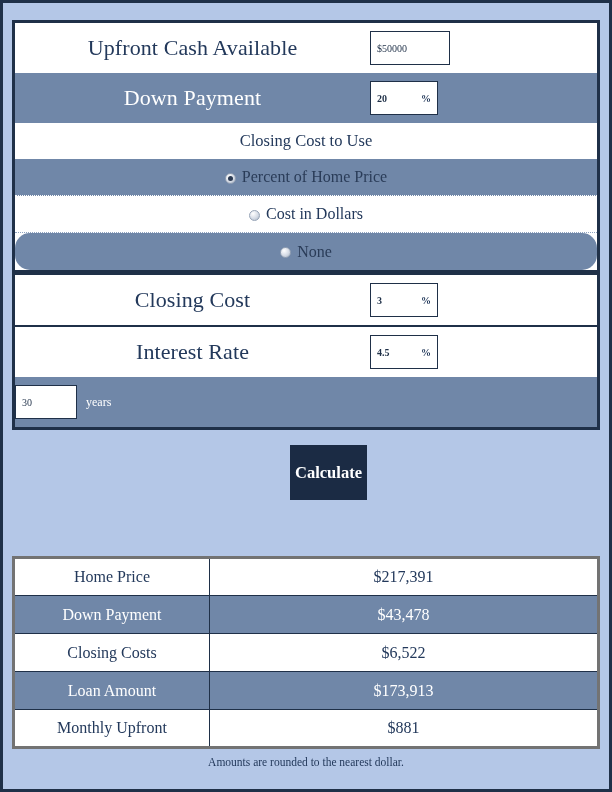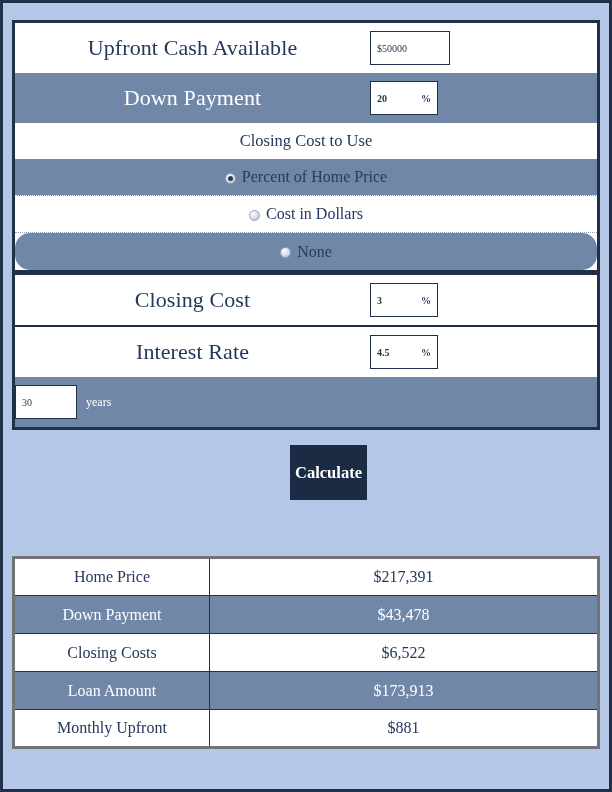--- a/index.html
+++ b/index.html
@@ -286,14 +286,15 @@
           <td class="lbl">Loan Amount</td>
           <td class="amt">$173,913</td>
         </tr>
         <tr class="light">
           <td class="lbl">Monthly Upfront</td>
           <td class="amt">$881</td>
         </tr>
       </tbody>
   </table>
 
+  <div id="footnote">Amounts are rounded to the nearest dollar.</div>
 
 </div>
 
 </body></html>

